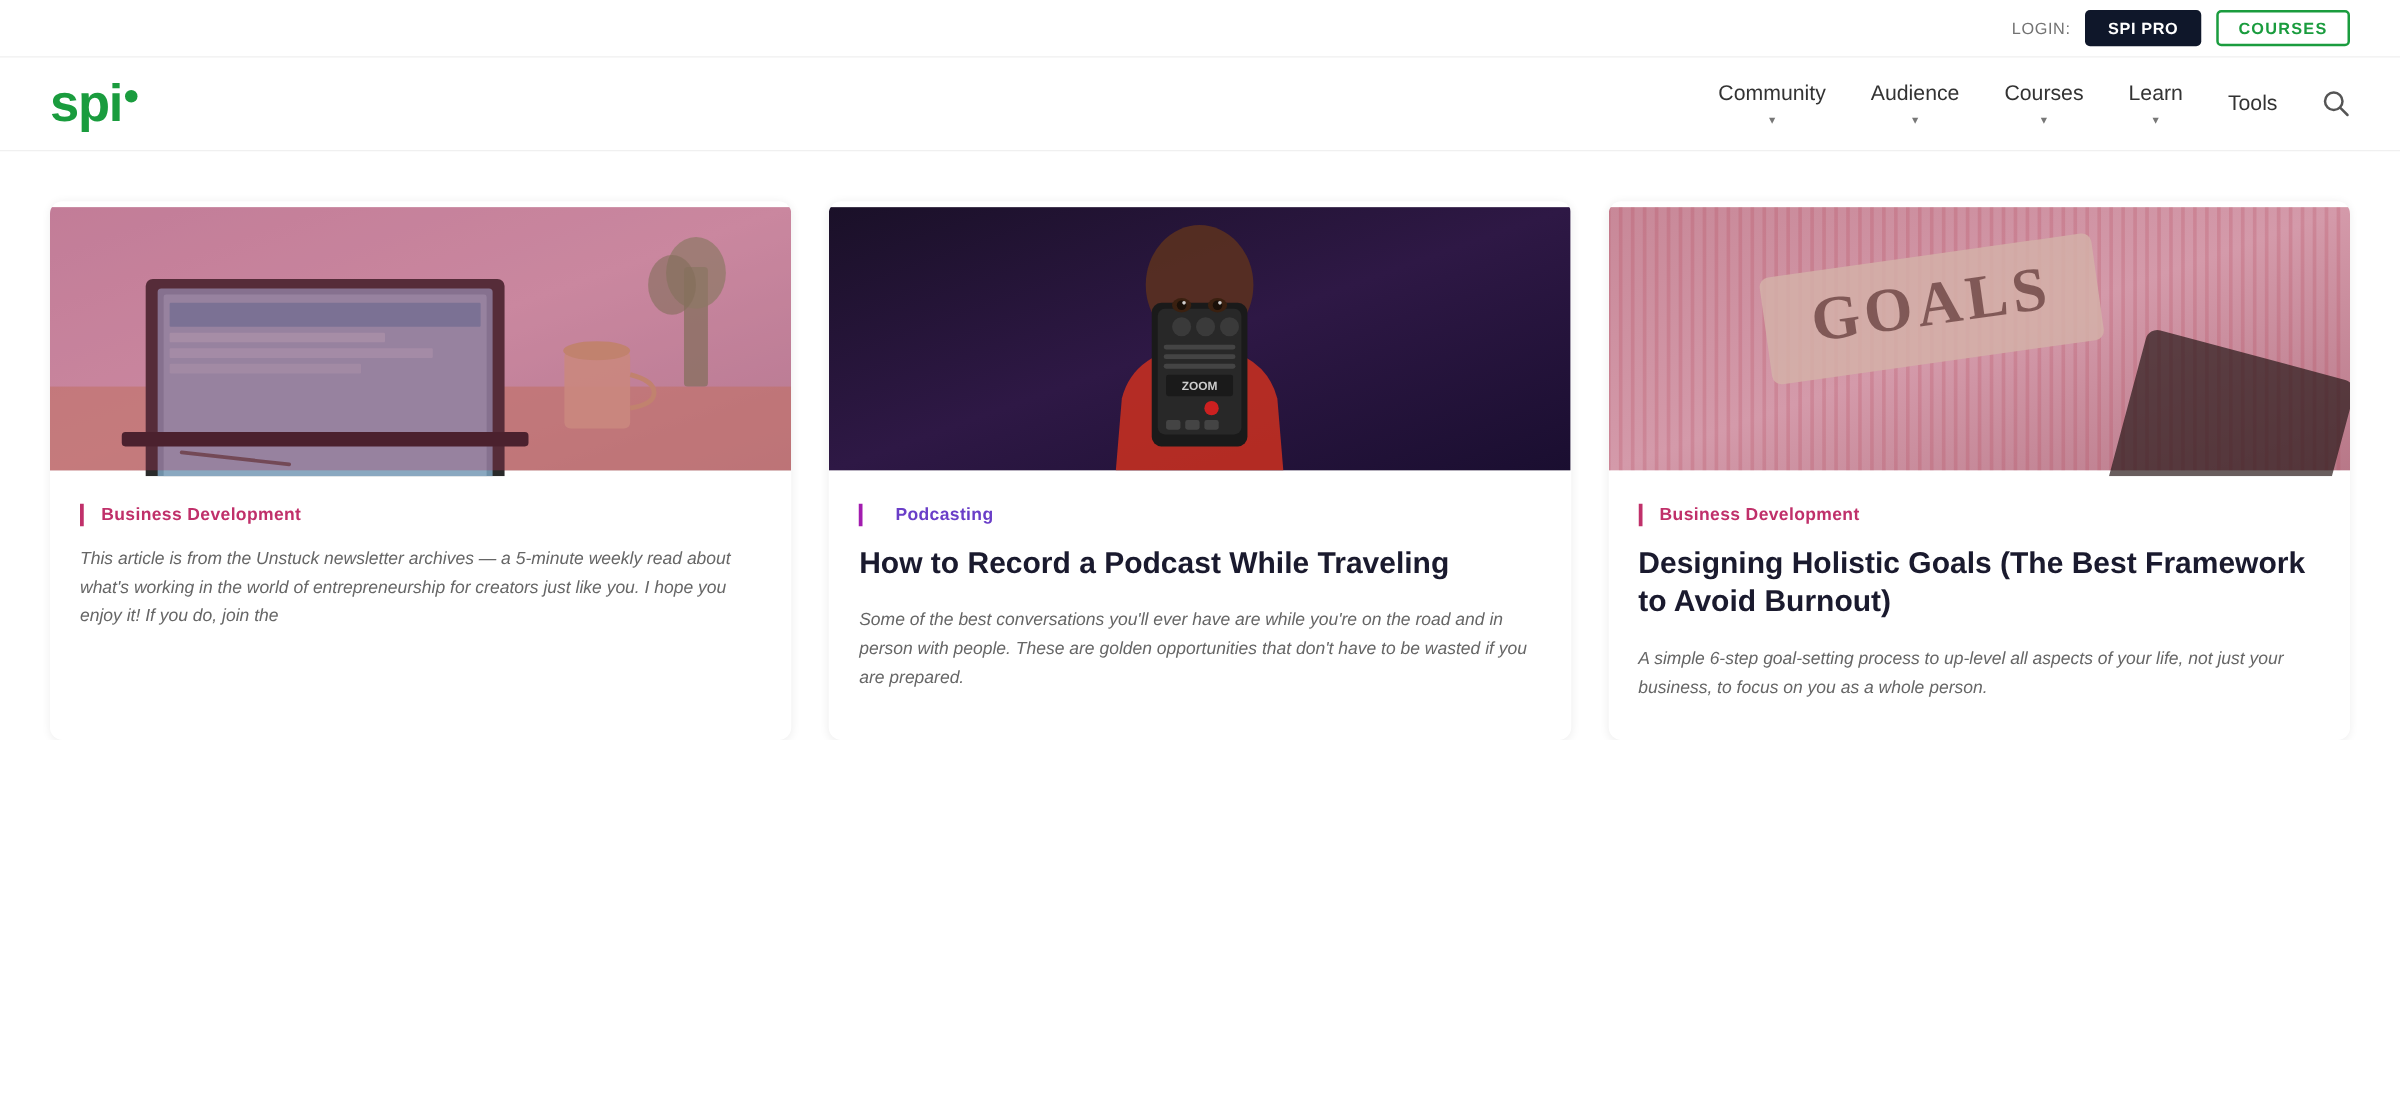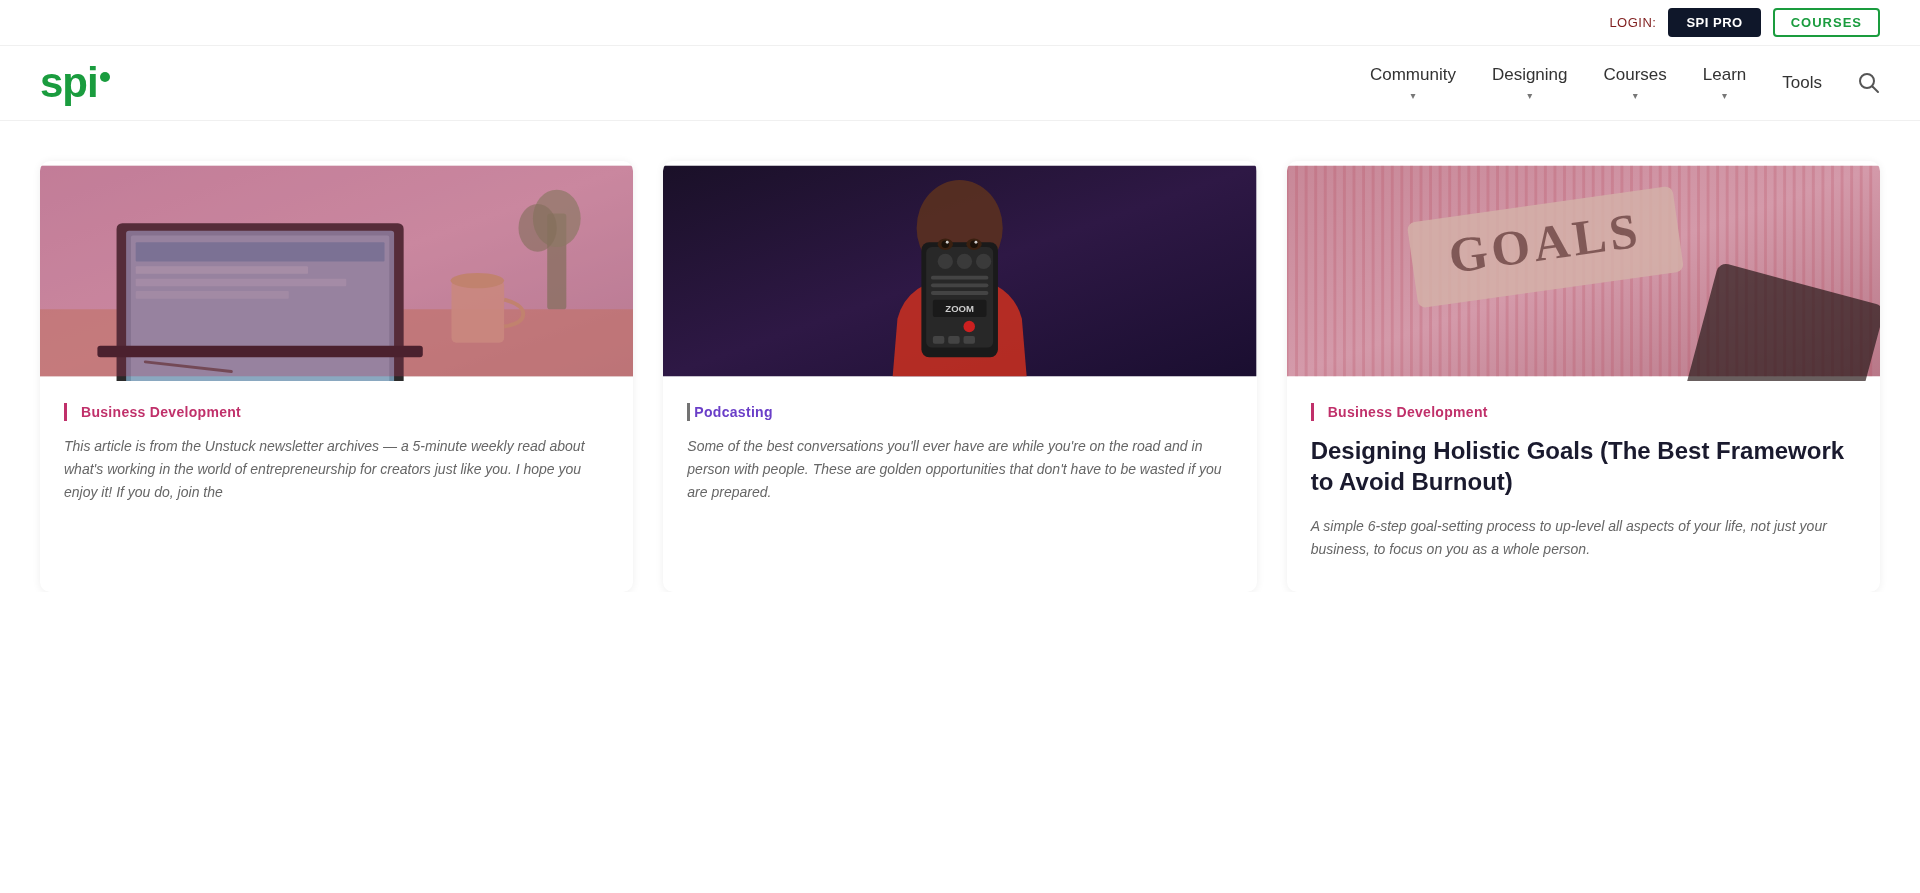--- a/index.html
+++ b/index.html
@@ -9,21 +9,21 @@
     .header-top {
       display: flex;
       justify-content: flex-end;
       align-items: center;
       padding: 8px 40px;
       gap: 12px;
       border-bottom: 1px solid #f0f0f0;
     }
     .login-text {
       font-size: 13px;
-      color: #7f1d1d;
+      color: #737373;
       letter-spacing: 0.5px;
     }
     .btn-spi-pro {
       background: #0f172a;
       color: #fff;
       border: none;
       padding: 7px 18px;
       font-size: 13px;
       font-weight: 700;
       border-radius: 4px;
@@ -114,22 +114,22 @@
 
     .card-body {
       padding: 22px 24px 30px;
     }
     .card-border-left {
       border-left: 3px solid #c0306a;
       padding-left: 14px;
       margin-bottom: 14px;
     }
     .card-border-left-blue {
-      border-left: 3px solid #737373;
-      padding-left: 4px;
+      border-left: 3px solid #a21caf;
+      padding-left: 26px;
       margin-bottom: 14px;
     }
     .card-category {
       font-size: 14px;
       font-weight: 600;
       color: #c0306a;
       letter-spacing: 0.3px;
       margin-bottom: 0;
     }
     .card-category-pod {
@@ -161,21 +161,21 @@
 <nav class="main-nav">
   <div class="logo">
     <span>spi</span><span class="logo-dot"></span>
   </div>
   <ul class="nav-items">
     <li class="nav-item">
       <span>Community</span>
       <span class="nav-chevron">▾</span>
     </li>
     <li class="nav-item">
-      <span>Designing</span>
+      <span>Audience</span>
       <span class="nav-chevron">▾</span>
     </li>
     <li class="nav-item">
       <span>Courses</span>
       <span class="nav-chevron">▾</span>
     </li>
     <li class="nav-item">
       <span>Learn</span>
       <span class="nav-chevron">▾</span>
     </li>
@@ -283,20 +283,21 @@
         <ellipse cx="325" cy="82" rx="4" ry="4" fill="#1a1008"></ellipse>
 
         <circle cx="297" cy="80" r="1.5" fill="white" opacity="0.8"></circle>
         <circle cx="327" cy="80" r="1.5" fill="white" opacity="0.8"></circle>
       </svg>
     </div>
     <div class="card-body">
       <div class="card-border-left-blue">
         <span class="card-category card-category-pod">Podcasting</span>
       </div>
+      <h2 class="card-title">How to Record a Podcast While Traveling</h2>
       <p class="card-excerpt">Some of the best conversations you'll ever have are while you're on the road and in person with people. These are golden opportunities that don't have to be wasted if you are prepared.</p>
     </div>
   </div>
 
   <div class="card">
     <div class="card-img-overlay">
       <svg width="100%" height="220" viewBox="0 0 620 220" xmlns="http://www.w3.org/2000/svg">
         <defs>
           <linearGradient id="bg3" x1="0%" y1="0%" x2="100%" y2="100%">
             <stop offset="0%" style="stop-color:#c88898;stop-opacity:1"></stop>

